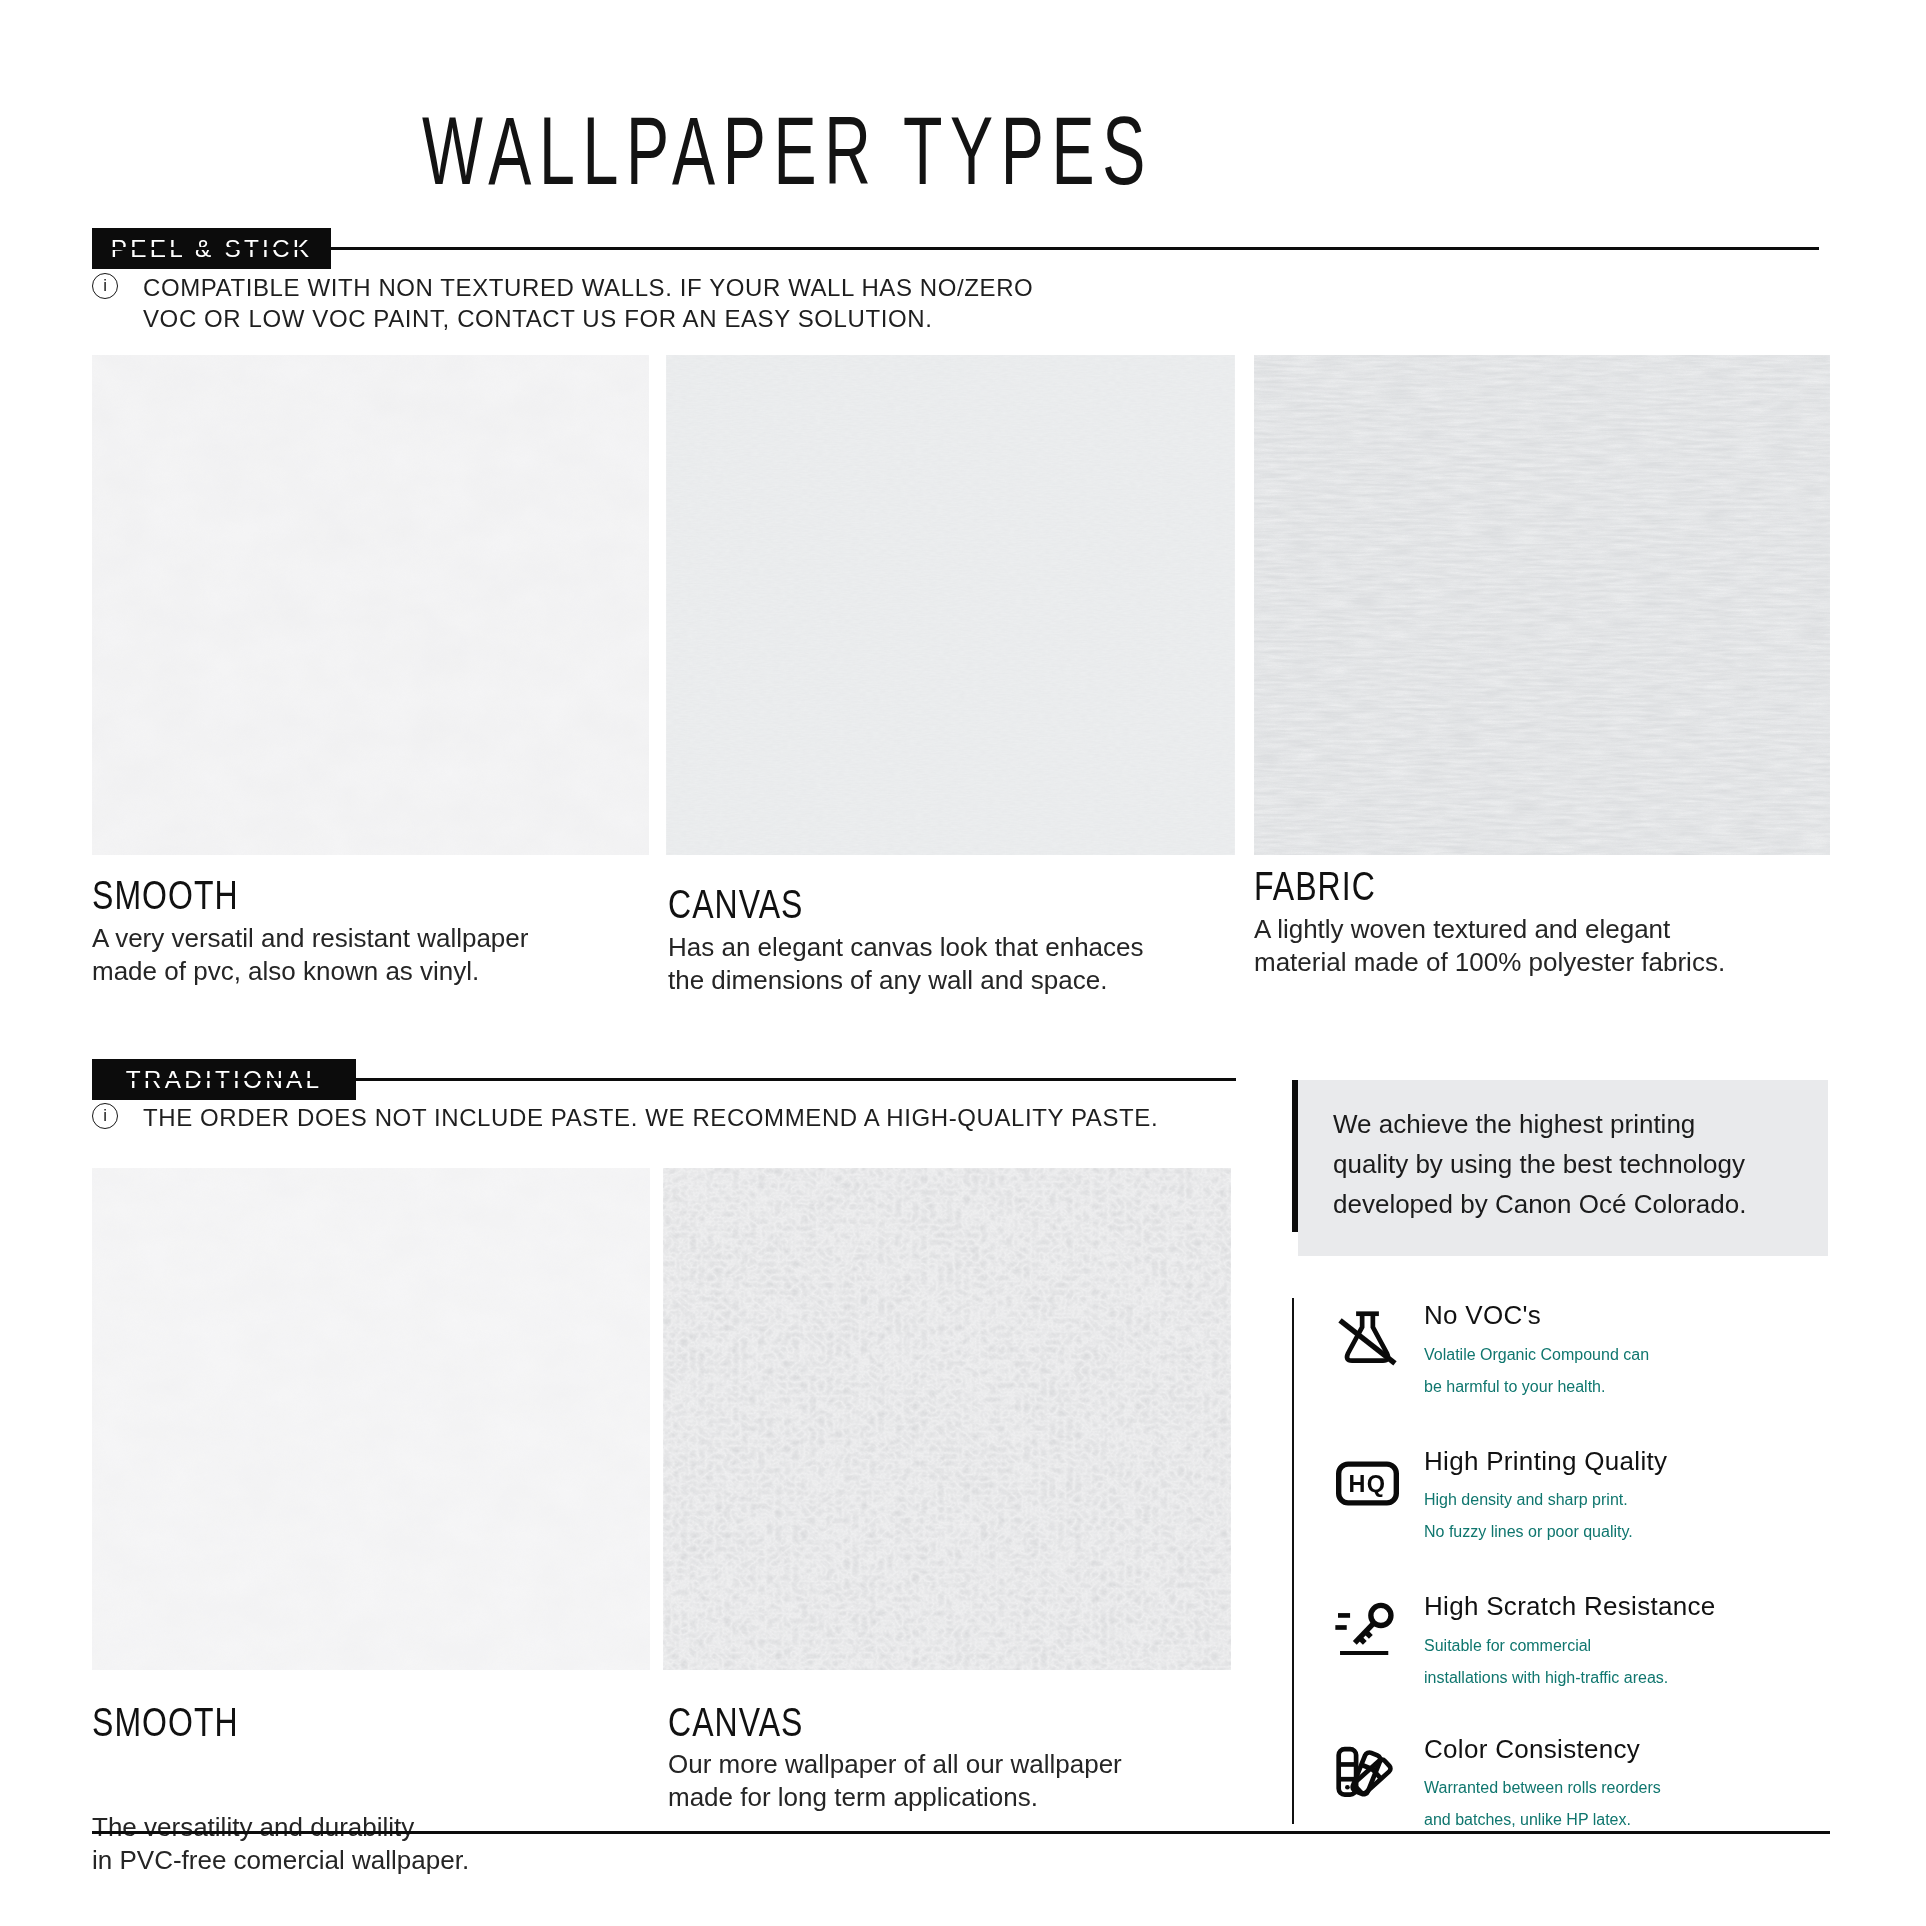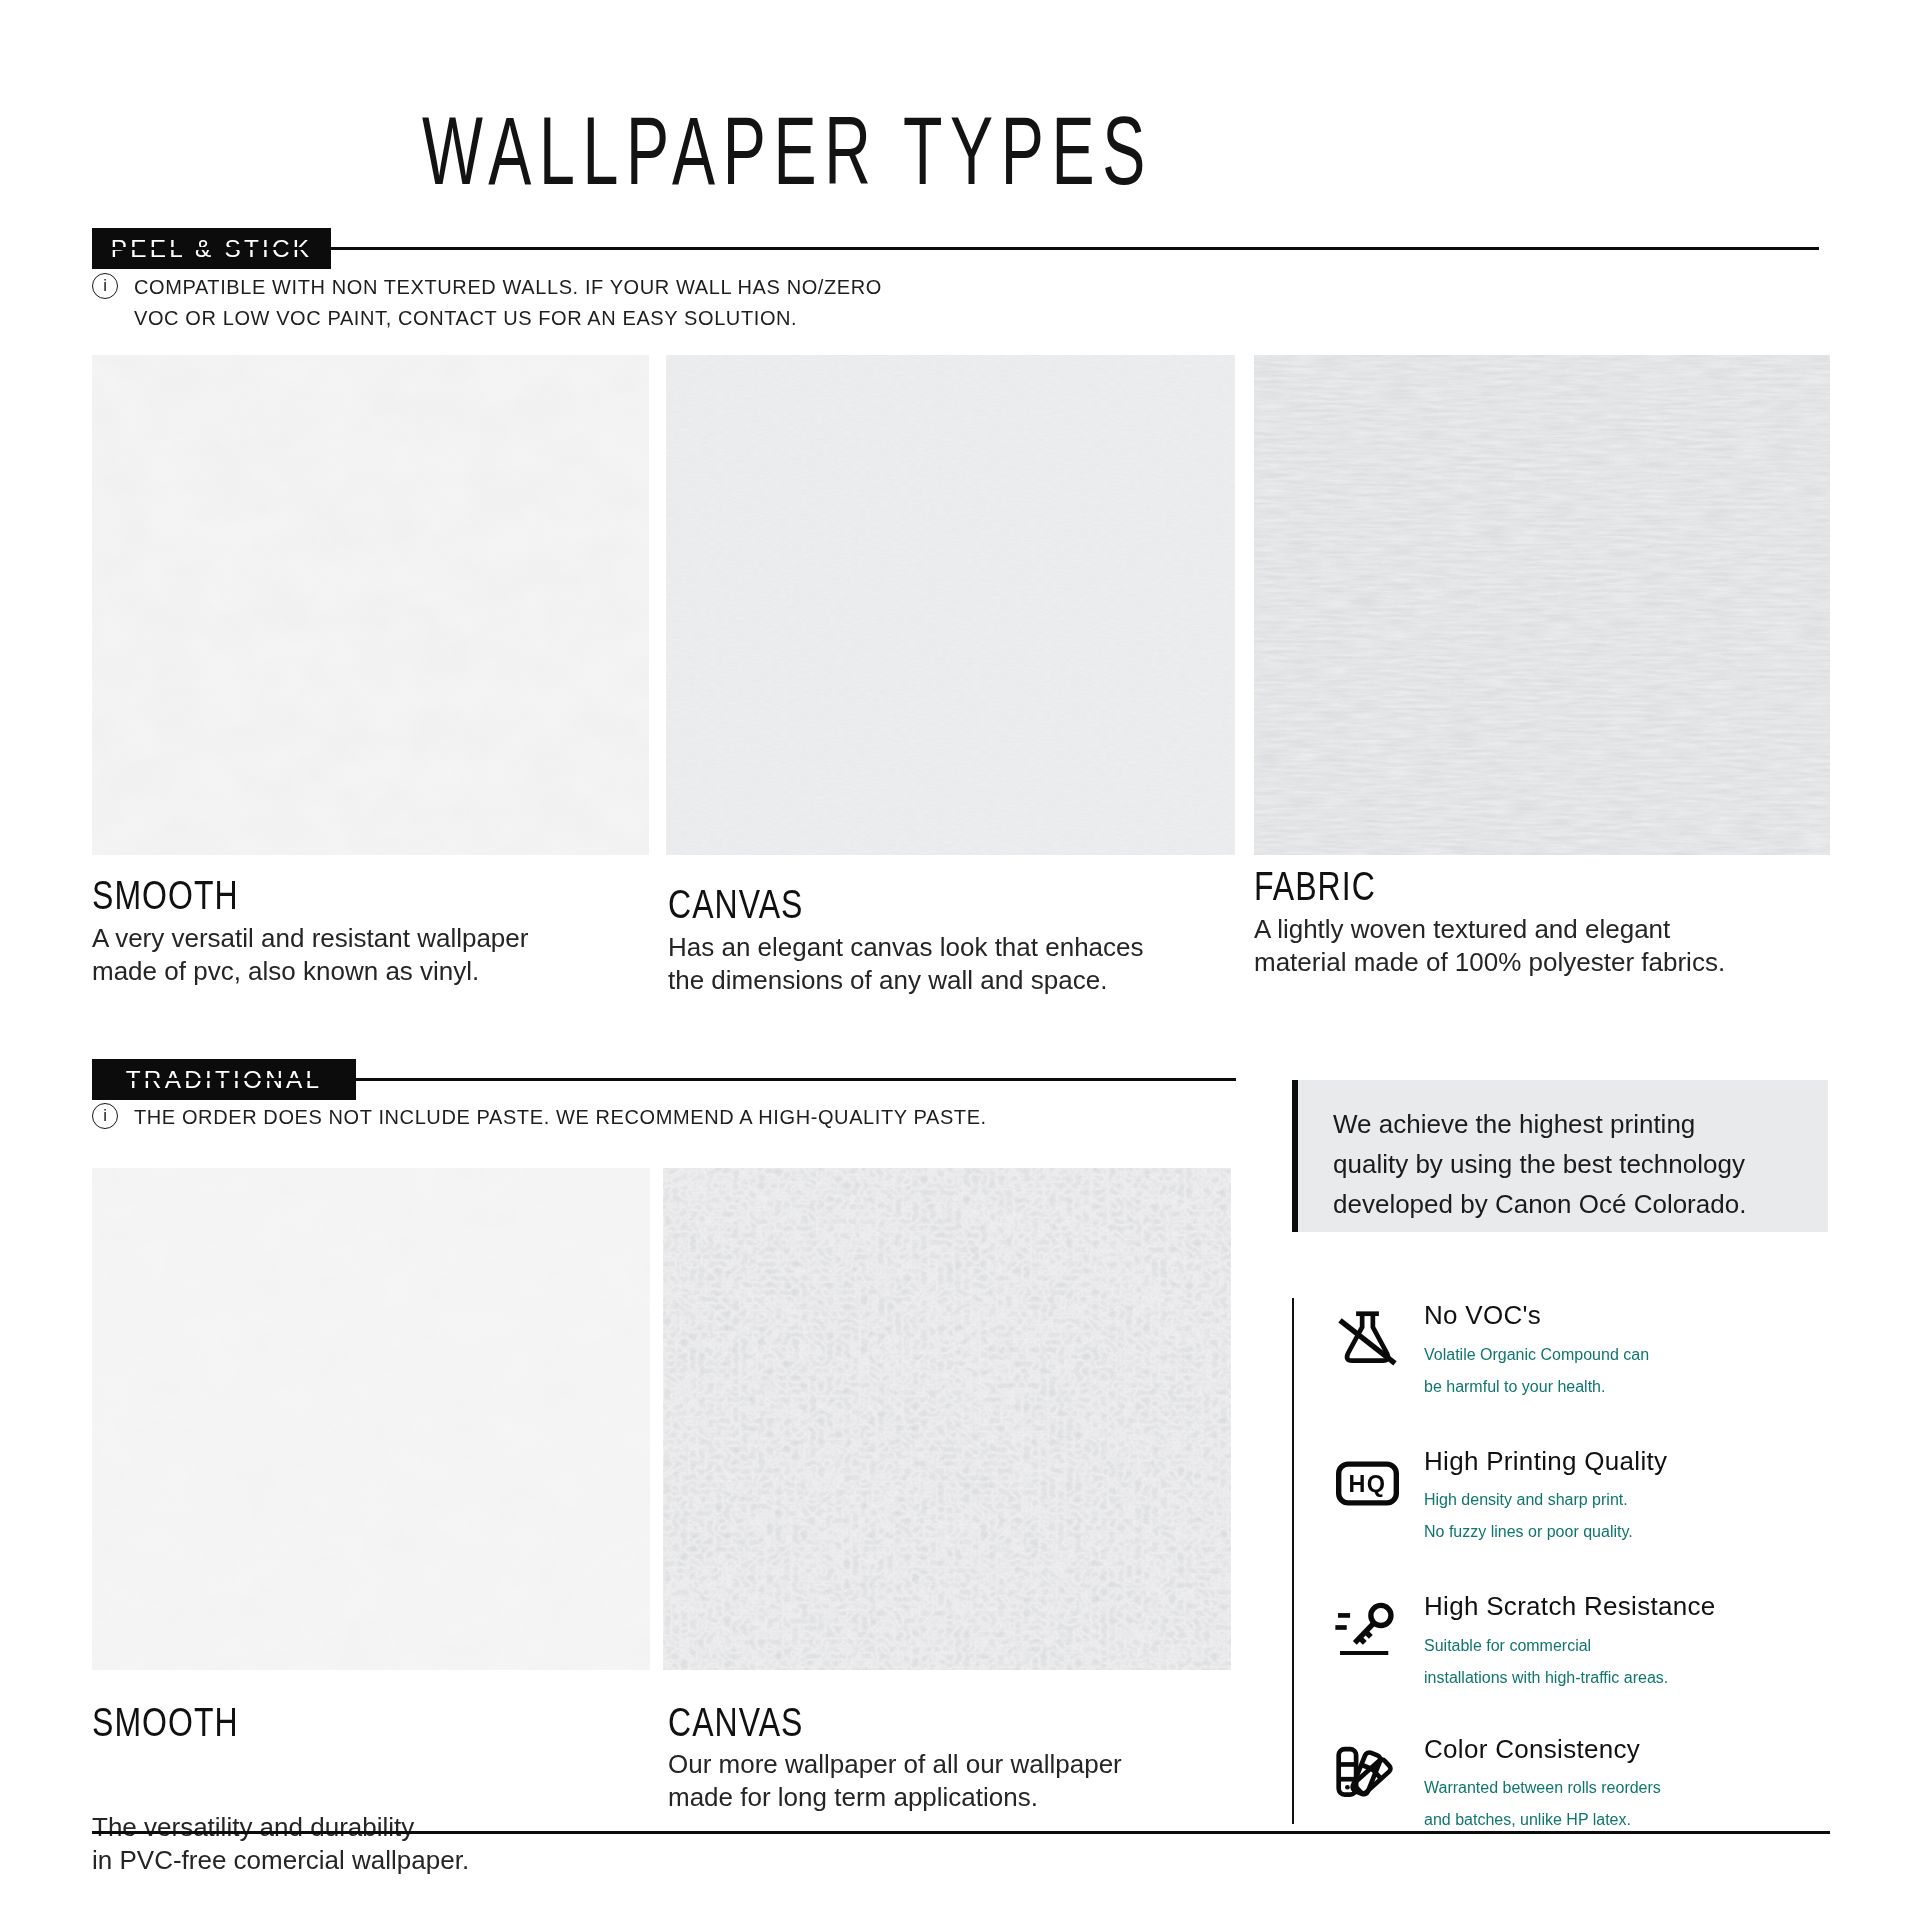--- a/index.html
+++ b/index.html
@@ -20,21 +20,21 @@
     font-size:24.4px;letter-spacing:3.2px;white-space:nowrap;margin-top:21px;
   }
   .rule{background:#0c0c0c}
   
   .note-row{display:flex;align-items:flex-start}
   .info-badge{
     width:24px;height:24px;border:1.9px solid #161616;border-radius:50%;
     display:inline-flex;align-items:center;justify-content:center;
     font-size:16.7px;font-weight:normal;flex:0 0 auto;margin-top:1.3px;
   }
-  .note-text{font-size:20px;line-height:31px;letter-spacing:0.6px;color:#1e1e1e;margin-left:16px;white-space:nowrap}
+  .note-text{font-size:24px;line-height:31px;letter-spacing:0.6px;color:#1e1e1e;margin-left:25px;white-space:nowrap}
   
   .swatch{position:absolute;overflow:hidden}
   .swatch svg{display:block;width:100%;height:100%}
   
   .type-name{
     font-size:40px;letter-spacing:1.3px;white-space:nowrap;color:#111111;
     transform:scale(0.8,1);transform-origin:left top;
   }
   .type-desc{font-size:26px;line-height:33px;color:#252525;white-space:nowrap}
   
@@ -191,21 +191,21 @@
   <div>The versatility and durability</div>
   <div>in PVC-free comercial wallpaper.</div>
 </div>
 
 <div class="abs type-name" style="left:668px;top:1700px">CANVAS</div>
 <div class="abs type-desc" style="left:668px;top:1748px">
   <div>Our more wallpaper of all our wallpaper</div>
   <div>made for long term applications.</div>
 </div>
 
-<div class="abs qbox" style="left:1298px;top:1080px;width:530px;height:152px">
+<div class="abs qbox" style="left:1298px;top:1080px;width:530px;height:176px">
   <div class="qtext" style="padding:24.4px 0 0 35px">
     <div>We achieve the highest printing</div>
     <div>quality by using the best technology</div>
     <div>developed by Canon Océ Colorado.</div>
   </div>
 </div>
 <div class="abs qbar" style="left:1292px;top:1080px;width:6.4px;height:152px"></div>
 
 <div class="abs vline" style="left:1292px;top:1298px;width:1.9px;height:526px"></div>
 

